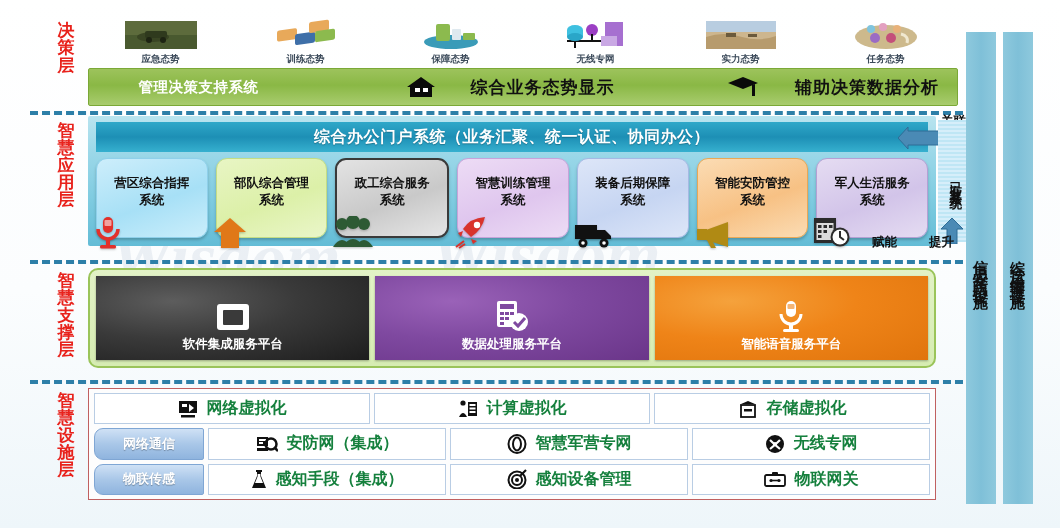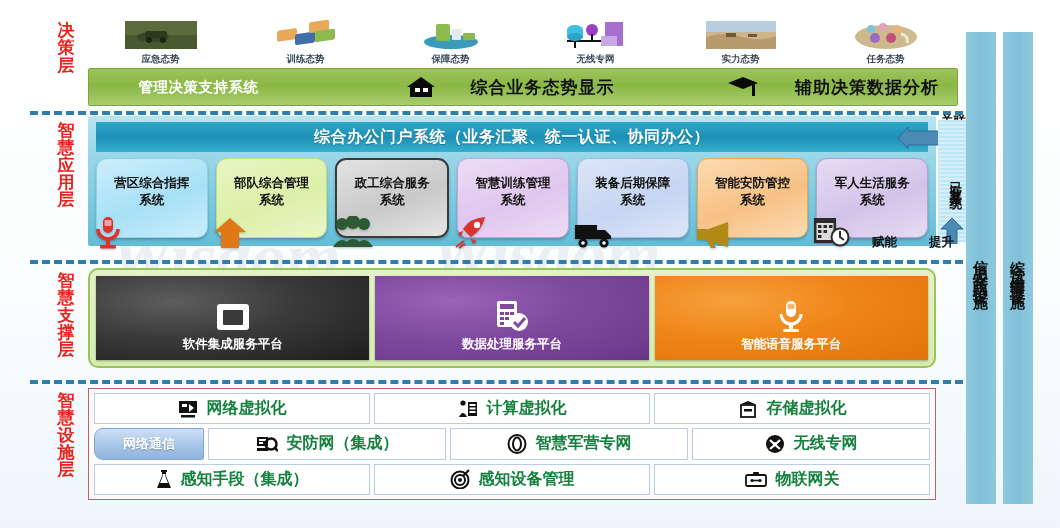--- a/index.html
+++ b/index.html
@@ -497,20 +497,21 @@
             <svg width="20" height="20" viewBox="0 0 20 20">
               <circle cx="10" cy="10" r="9" fill="#111"></circle>
               <path d="M5 6 q5 5 10 9 M15 6 q-5 5-10 9" stroke="#fff" stroke-width="2.2" fill="none"></path>
               <circle cx="10" cy="10" r="2" fill="#fff"></circle>
             </svg>
           </span>
           <span class="cl">无线专网</span>
         </div>
       </div>
       <div class="inforow">
+        <div class="rowlabel">物联传感</div>
         <div class="cell">
           <span class="ci">
             <svg width="16" height="20" viewBox="0 0 16 20">
               <rect x="5" y="1" width="6" height="2" fill="#111"></rect>
               <path d="M6 3 L6 7 L1 19 L15 19 L10 7 L10 3 Z" fill="#111"></path>
               <path d="M6.6 5 L9.4 5 L9.4 7.6 L12 14 L4 14 L6.6 7.6 Z" fill="#fff"></path>
             </svg>
           </span>
           <span class="cl">感知手段（集成）</span>
         </div>

